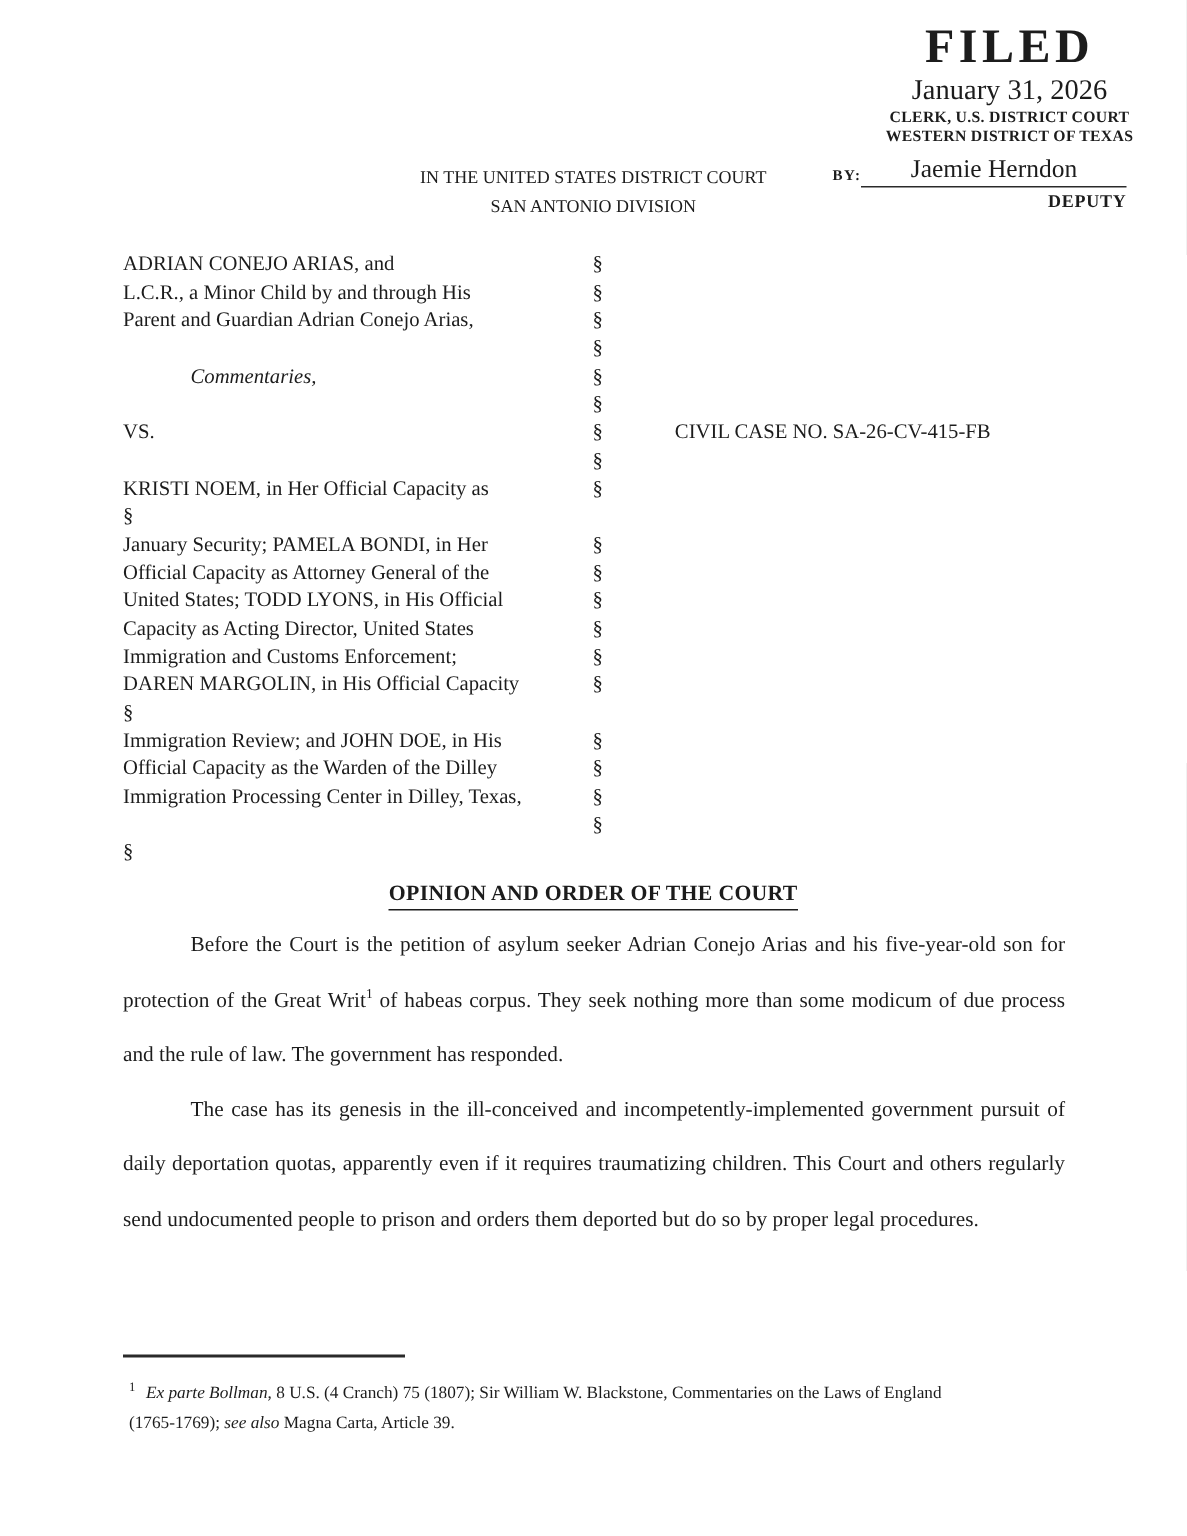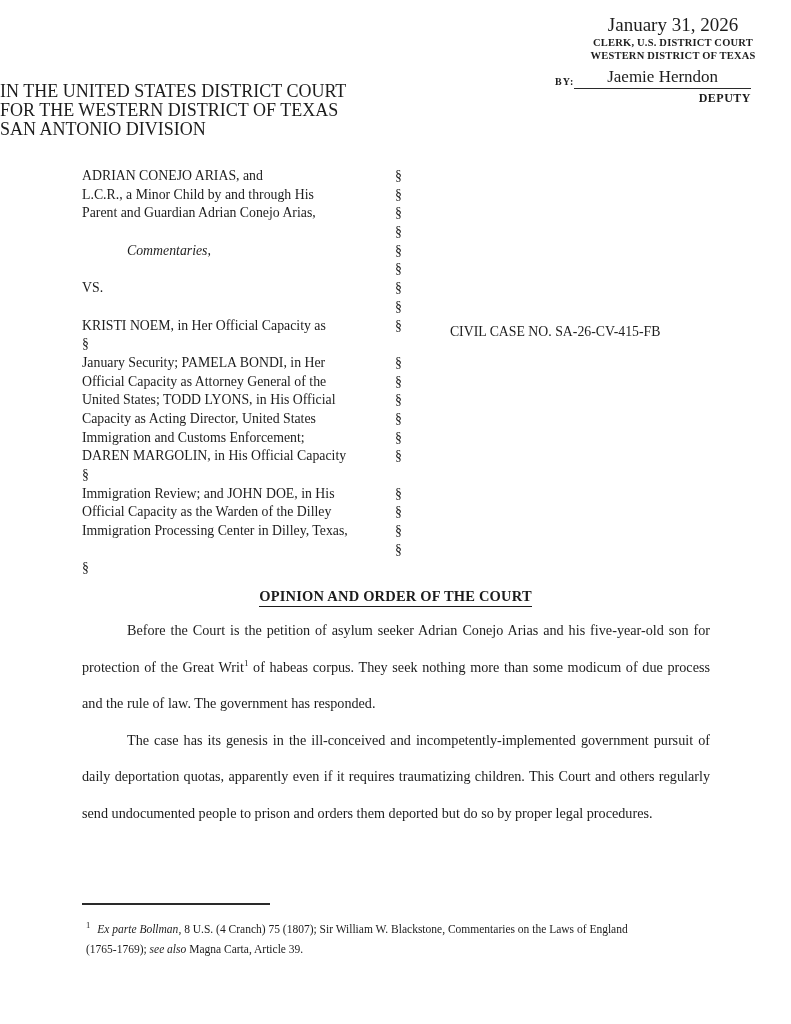--- a/index.html
+++ b/index.html
@@ -18,29 +18,29 @@
   .stamp { position: absolute; left: 555px; top: 12px; width: 236px; }
   .stamp-filed { font-size: 32px; font-weight: bold; letter-spacing: 3px; text-align: center; line-height: 36px; }
   .stamp-date  { font-size: 19px; text-align: center; line-height: 23px; margin-top: 1px; }
   .stamp-clerk { font-size: 10.5px; font-weight: bold; text-align: center; line-height: 13px; letter-spacing: 0.2px; }
   .by-row { display: flex; align-items: flex-end; width: 196px; margin-top: 5px; }
   .by-label { font-size: 10px; letter-spacing: 1px; padding-bottom: 2px; font-weight: bold; }
   .sig-line { flex: 1; border-bottom: 1.5px solid #2a2a2a; text-align: center; font-size: 17px; line-height: 20px; padding-bottom: 1px; }
   .deputy { width: 196px; text-align: right; font-size: 12px; font-weight: bold; letter-spacing: 0.5px; margin-top: 2px; }
 
   
-  .court-header { position: absolute; top: 82px; left: 0; width: 100%; text-align: left; font-size: 18px; line-height: 19px; }
+  .court-header { position: absolute; top: 109px; left: 0; width: 100%; text-align: center; font-size: 12px; line-height: 19px; }
 
   
   .caption { position: absolute; top: 167px; left: 82px; width: 640px; }
   .cap-row { display: flex; height: 18.7px; font-size: 13.8px; line-height: 18.7px; white-space: nowrap; }
   .cap-text { width: 313px; flex: none; overflow: visible; }
   .cap-text.party-label { font-style: italic; padding-left: 45px; }
   .cap-sec { flex: none; }
-  .case-number { margin-left: 48px; margin-top: 44px; }
+  .case-number { margin-left: 48px; }
 
   
   .title { position: absolute; top: 588px; left: 0; width: 100%; text-align: center; font-size: 14.5px; font-weight: bold; }
   .title-inner { display: inline-block; border-bottom: 1.8px solid #1c1c1c; padding-bottom: 1px; letter-spacing: 0.2px; }
 
   
   .body-block { position: absolute; top: 612px; left: 82px; width: 628px; font-size: 14.2px; line-height: 36.5px; text-align: justify; }
   .body-para { margin: 0; text-indent: 45px; }
   .fn-ref { font-size: 9px; vertical-align: super; line-height: 0; }
 
@@ -50,33 +50,33 @@
   .fn-text { margin-top: 15px; font-size: 11.5px; line-height: 19.5px; padding-left: 4px; }
   .fn-marker { font-size: 8.5px; vertical-align: super; line-height: 0; margin-right: 7px; }
   .italic { font-style: italic; }
 </style>
 </head>
 <body>
 
 <div class="page">
 
   <div class="stamp">
+    <div class="stamp-filed">FILED</div>
     <div class="stamp-date">January 31, 2026</div>
     <div class="stamp-clerk">CLERK, U.S. DISTRICT COURT</div>
     <div class="stamp-clerk">WESTERN DISTRICT OF TEXAS</div>
     <div class="by-row">
       <span class="by-label">BY:</span>
       <span class="sig-line">Jaemie Herndon</span>
     </div>
     <div class="deputy">DEPUTY</div>
   </div>
 
   <div class="court-header">
     <div>IN THE UNITED STATES DISTRICT COURT</div>
-    <div>FOR THE WESTERN DISTRICT OF TEXAS</div>
     <div>SAN ANTONIO DIVISION</div>
   </div>
 
   <div class="caption">
 
       <div class="cap-row">
         <span class="cap-text">ADRIAN CONEJO ARIAS, and</span>
         <span class="cap-sec">§</span>
 
       </div>

